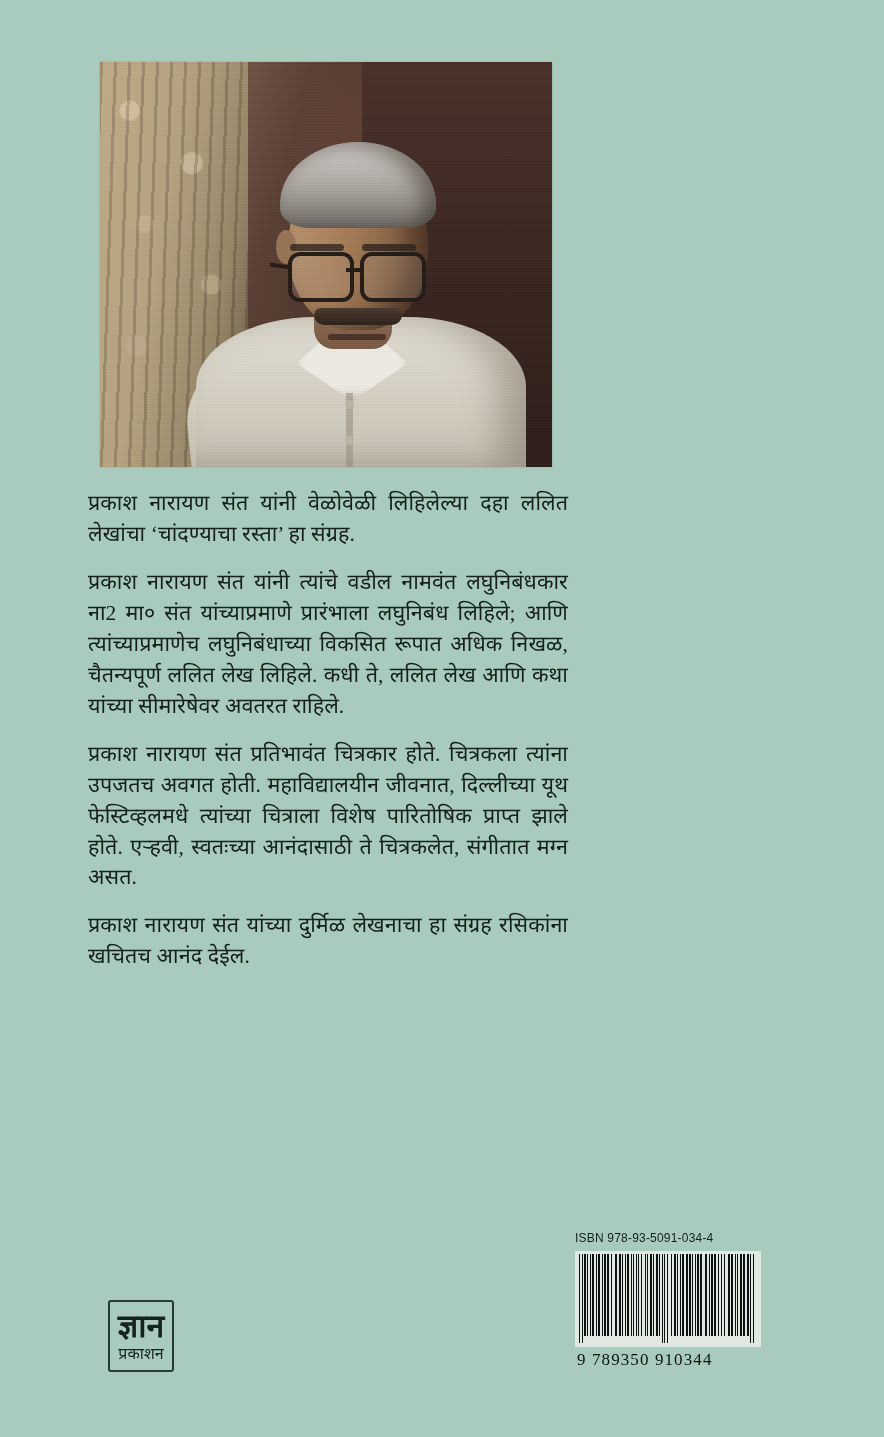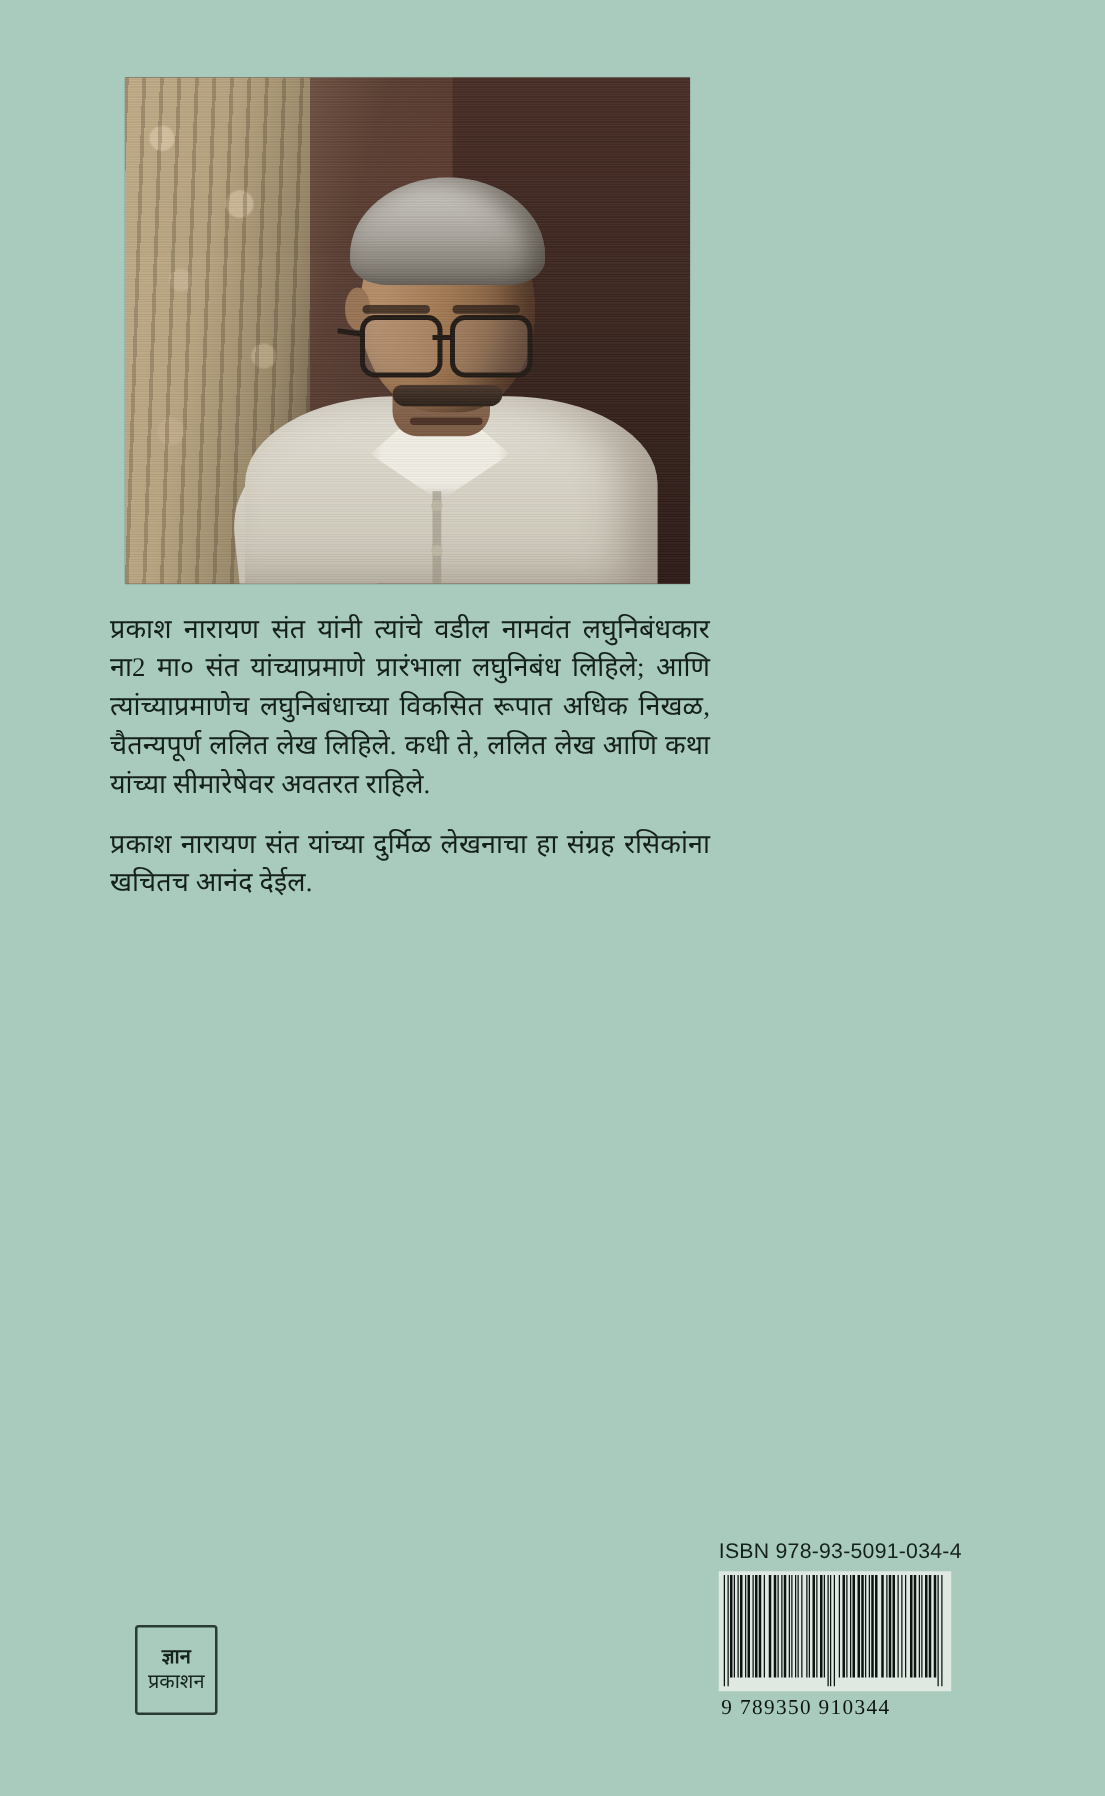--- a/index.html
+++ b/index.html
@@ -217,21 +217,21 @@
 
   
   .isbn-block {
     position: absolute;
     left: 575px;
     top: 1231px;
     width: 195px;
   }
   .isbn-text {
     font-family: "Liberation Sans", sans-serif;
-    font-size: 17px;
+    font-size: 12px;
     color: #15201c;
     letter-spacing: .2px;
     margin-bottom: 6px;
     white-space: nowrap;
   }
   .barcode {
     width: 186px;
     height: 96px;
     background: #dfe9e2;
     display: flex;
@@ -264,21 +264,21 @@
     border-radius: 3px;
     background: #a9cbbd;
     display: flex;
     flex-direction: column;
     align-items: center;
     justify-content: center;
     color: #16231f;
     line-height: 1;
   }
   .logo-main {
-    font-size: 16px;
+    font-size: 32px;
     font-weight: bold;
   }
   .logo-sub {
     font-size: 16px;
     margin-top: 4px;
   }
 </style>
 </head>
 <body>
 
@@ -306,21 +306,23 @@
         <div class="bridge"></div>
         <div class="temple"></div>
       </div>
       <div class="moustache"></div>
       <div class="mouth"></div>
       <div class="photo-grain"></div>
     </div>
   </div>
 
   <div class="blurb">
+    <p class="para">प्रकाश नारायण संत यांनी वेळोवेळी लिहिलेल्या दहा ललित लेखांचा ‘चांदण्याचा रस्ता’ हा संग्रह.</p>
     <p class="para">प्रकाश नारायण संत यांनी त्यांचे वडील नामवंत लघुनिबंधकार ना2 मा० संत यांच्याप्रमाणे प्रारंभाला लघुनिबंध लिहिले; आणि त्यांच्याप्रमाणेच लघुनिबंधाच्या विकसित रूपात अधिक निखळ, चैतन्यपूर्ण ललित लेख लिहिले. कधी ते, ललित लेख आणि कथा यांच्या सीमारेषेवर अवतरत राहिले.</p>
+    <p class="para">प्रकाश नारायण संत प्रतिभावंत चित्रकार होते. चित्रकला त्यांना उपजतच अवगत होती. महाविद्यालयीन जीवनात, दिल्लीच्या यूथ फेस्टिव्हलमधे त्यांच्या चित्राला विशेष पारितोषिक प्राप्त झाले होते. एऱ्हवी, स्वतःच्या आनंदासाठी ते चित्रकलेत, संगीतात मग्न असत.</p>
     <p class="para last">प्रकाश नारायण संत यांच्या दुर्मिळ लेखनाचा हा संग्रह रसिकांना खचितच आनंद देईल.</p>
   </div>
 
   <div class="isbn-block">
     <div class="isbn-text">ISBN 978-93-5091-034-4</div>
     <div class="barcode" id="barcode">
         <div class="bar" style="width: 2px; height: 96%; align-self: flex-start;"></div>
         <div class="bar" style="width: 2px; height: 96%; align-self: flex-start;"></div>
         <div class="bar" style="width: 2.4px; height: 88%; align-self: flex-start;"></div>
         <div class="bar" style="width: 1.6px; height: 88%; align-self: flex-start;"></div>

